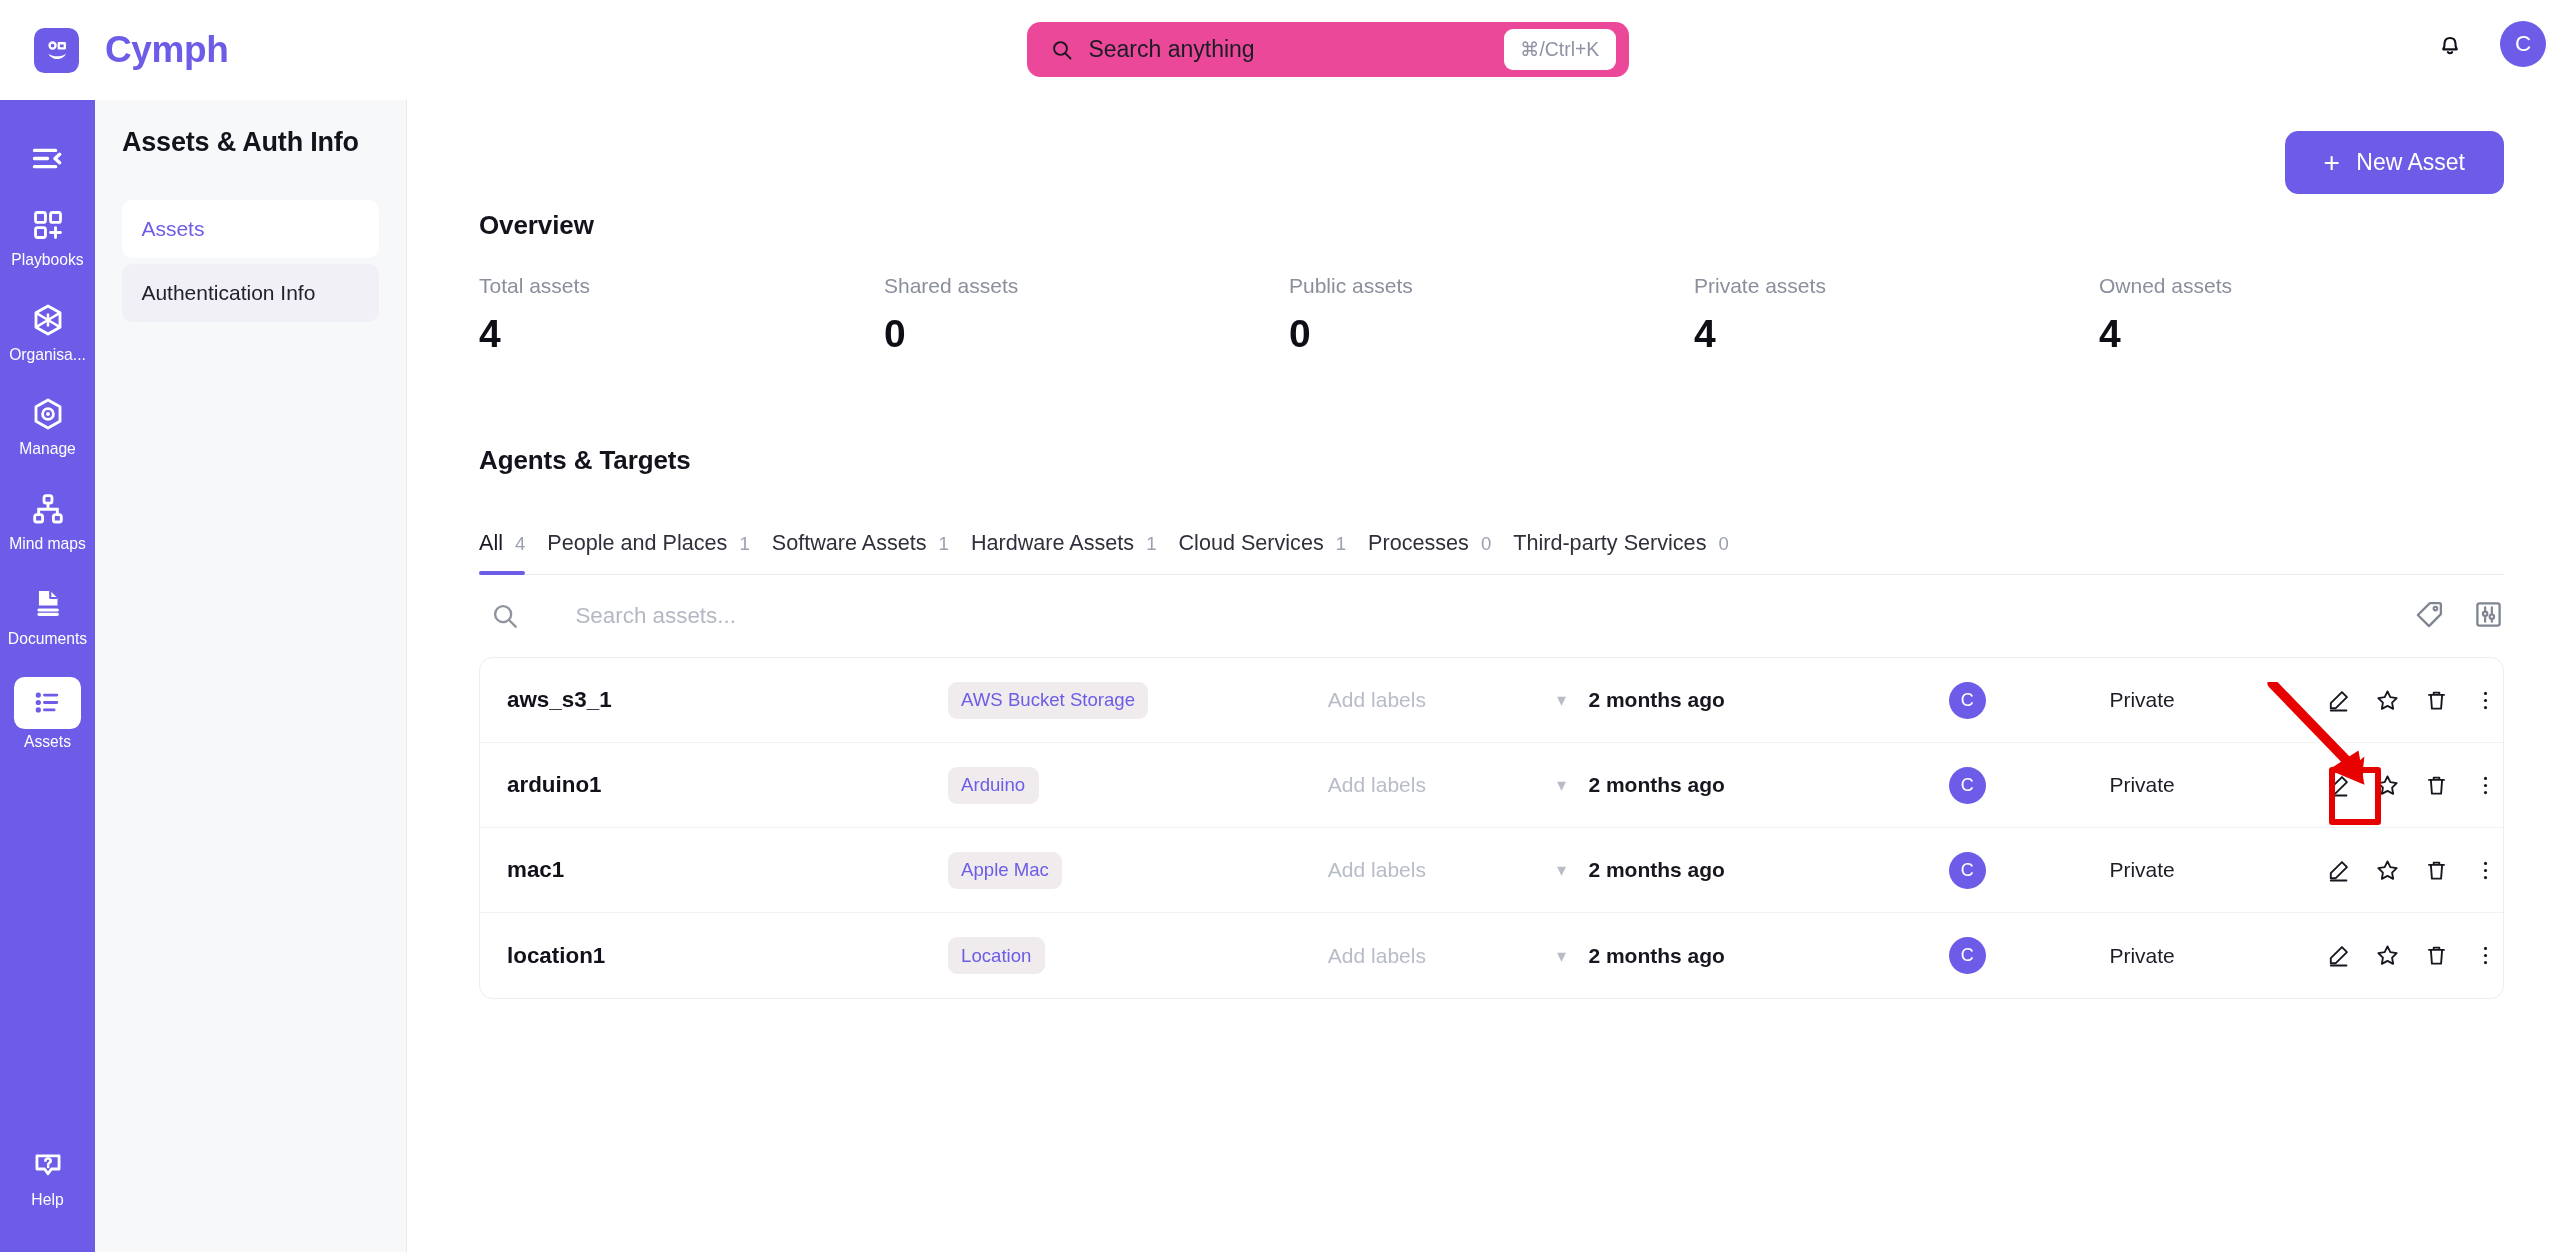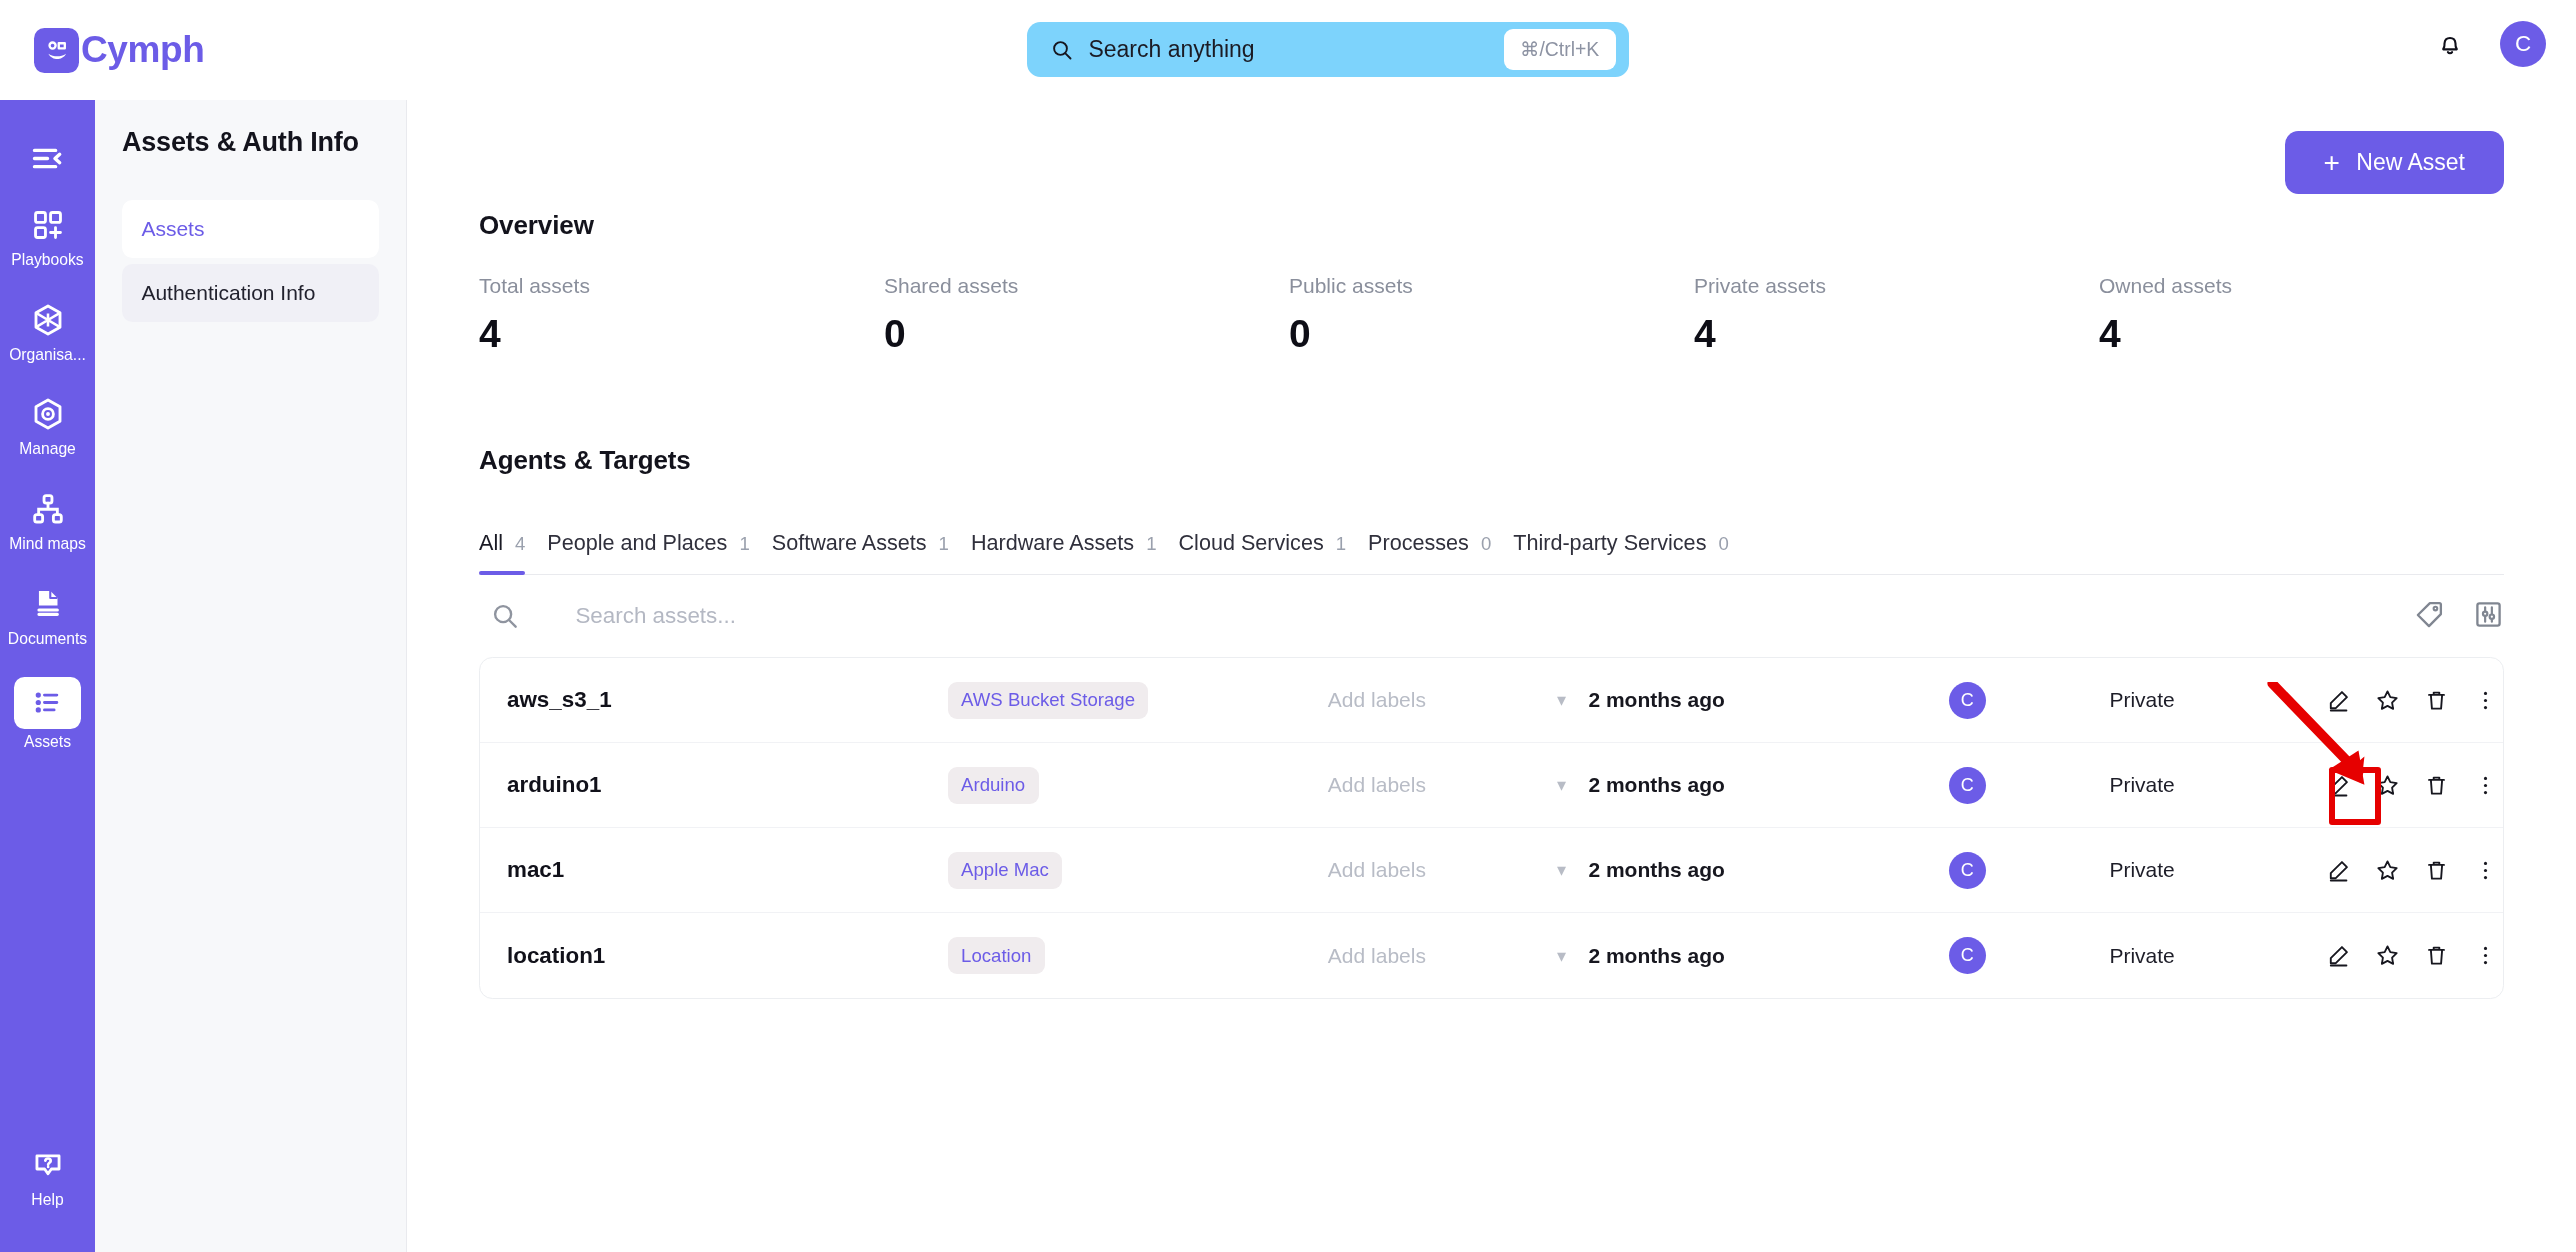--- a/index.html
+++ b/index.html
@@ -11,31 +11,31 @@
   }
   .app { position: relative; width: 2576px; height: 1252px; display: flex; flex-direction: column; }
 
   
   .topbar {
     height: 100px; flex: 0 0 100px;
     background: #ffffff;
     display: flex; align-items: center;
     position: relative; z-index: 30;
   }
-  .brand { display: flex; align-items: center; gap: 2px; padding-left: 34px; width: 407px; }
+  .brand { display: flex; align-items: center; gap: 26px; padding-left: 34px; width: 407px; }
   .brand-mark {
     width: 45px; height: 45px; border-radius: 10.4px; background: #6c5ce7;
     display: flex; align-items: center; justify-content: center;
   }
   .brand-name { font-size: 37px; font-weight: 700; color: #6c5ce7; letter-spacing: -0.4px; }
 
   .globalsearch {
     position: absolute; left: 1027px; top: 22.4px;
     width: 602px; height: 55px;
-    background: #7dd3fc; border-radius: 13.4px;
+    background: #ec4899; border-radius: 13.4px;
     display: flex; align-items: center; padding: 0 13.4px 0 21px;
   }
   .globalsearch .sicon { width: 27px; height: 27px; flex: 0 0 27px; display:flex; align-items:center; justify-content:center; }
   .gs-text { font-size: 23px; color: #1b1b24; margin-left: 13.4px; flex: 1; }
   .kbd {
     background: #ffffff; border-radius: 9px; color: #8d93a3;
     font-size: 19.4px; padding: 9px 16.4px; white-space: nowrap;
   }
 
   .topright { position: absolute; right: 30px; top: 21px; display: flex; align-items: center; gap: 33px; }

